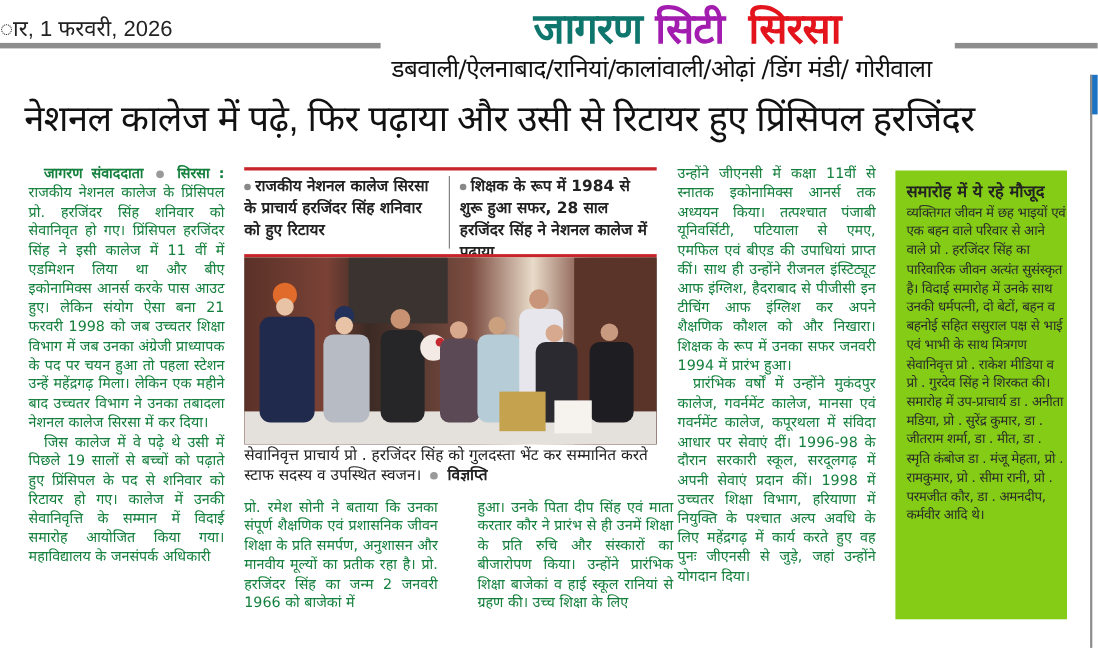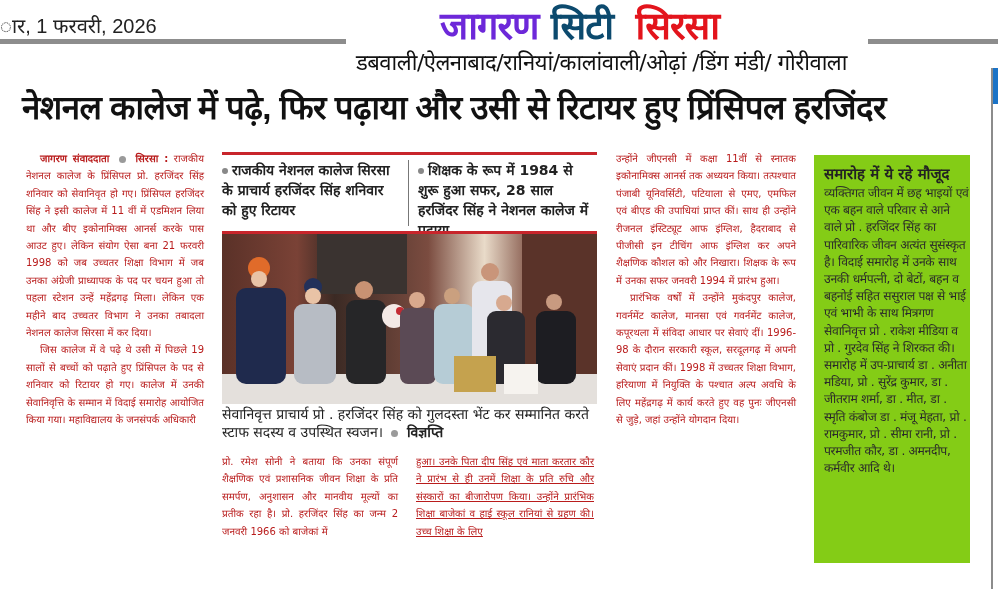--- a/index.html
+++ b/index.html
@@ -11,40 +11,40 @@
   .dateline {
     position: absolute; left: 0; top: 12px; font-size: 20px; color: #222;
     font-family: "Liberation Sans", "DejaVu Sans", sans-serif;
   }
   .top-rule-left { position: absolute; left: 0; top: 39px; width: 346px; height: 5px; background: #8d8d8d; }
   .top-rule-right { position: absolute; left: 868px; top: 39px; width: 130px; height: 5px; background: #8d8d8d; }
   .masthead {
     position: absolute; left: 440px; top: -2px; font-size: 38px; font-weight: bold;
     letter-spacing: -1px; white-space: nowrap;
   }
-  .mh-a { color: #6d28d9; }
-  .mh-b { color: #0c4a6e; }
+  .mh-a { color: #0f766e; margin-left: 45px; }
+  .mh-b { color: #a21caf; }
   .mh-c { color: #e3141c; margin-left: 10px; text-align: center; }
   .subhead {
     position: absolute; left: 356px; top: 46px; font-size: 22px; font-weight: normal;
     color: #111; white-space: nowrap; letter-spacing: -0.5px;
   }
   .blue-tab { position: absolute; left: 991px; top: 68px; width: 7px; height: 36px; background: #1b73c6; }
   .right-vline { position: absolute; left: 991px; top: 68px; width: 2px; height: 521px; background: #8c8c8c; }
   .headline {
     position: absolute; left: 22px; top: 84px; font-size: 33px; color: #111;
     white-space: nowrap; letter-spacing: -0.5px;
     font-family: "Liberation Sans", "DejaVu Sans", sans-serif;
   }
-  .col { position: absolute; font-size: 10px; line-height: 17.4px; text-align: justify; color: #b91c1c; }
+  .col { position: absolute; font-size: 13px; line-height: 17.4px; text-align: justify; color: #15803d; }
   .col p { margin: 0; }
   .col p.indent { text-indent: 14px; }
   .c1 { left: 26px; top: 150px; width: 178px; }
   .c3 { left: 222px; top: 453px; width: 176px; }
-  .c4 { left: 416px; top: 453px; width: 178px; text-decoration: underline; }
+  .c4 { left: 434px; top: 453px; width: 178px; }
   .c5 { left: 616px; top: 150px; width: 180px; }
   .byline-dot { display: inline-block; width: 7px; height: 7px; border-radius: 50%; background: #9a9a9a; margin: 0 4px; vertical-align: middle; }
   .red-rule { position: absolute; left: 222px; top: 152px; width: 375px; height: 3px; background: #c8252b; }
   .red-rule-2 { position: absolute; left: 222px; top: 231px; width: 375px; height: 3px; background: #c8252b; }
   .hl-box { position: absolute; top: 160px; font-size: 14px; line-height: 20px; font-weight: bold; color: #222; }
   .hl-1 { left: 222px; width: 180px; }
   .hl-2 { left: 418px; width: 178px; }
   .hl-divider { position: absolute; left: 408px; top: 160px; width: 1px; height: 66px; background: #777; }
   .hl-bullet { display: inline-block; width: 6px; height: 6px; border-radius: 50%; background: #888; margin-right: 4px; vertical-align: middle; }
   .photo {
@@ -74,21 +74,21 @@
 <div class="masthead">
   <span class="mh-a">जागरण</span>
   <span class="mh-b">सिटी</span>
   <span class="mh-c">सिरसा</span>
 </div>
 <div class="subhead">डबवाली/ऐलनाबाद/रानियां/कालांवाली/ओढ़ां /डिंग मंडी/ गोरीवाला</div>
 
 <div class="blue-tab"></div>
 <div class="right-vline"></div>
 
-<h1 class="headline" style="margin:0;font-weight:bold;">नेशनल कालेज में पढ़े, फिर पढ़ाया और उसी से रिटायर हुए प्रिंसिपल हरजिंदर</h1>
+<h1 class="headline" style="margin:0;font-weight:normal;">नेशनल कालेज में पढ़े, फिर पढ़ाया और उसी से रिटायर हुए प्रिंसिपल हरजिंदर</h1>
 
 <div class="col c1">
   <p class="indent">
     <b><span>जागरण संवाददाता</span></b>
     <span class="byline-dot"></span>
     <b><span>सिरसा :</span></b>
     <span>राजकीय नेशनल कालेज के प्रिंसिपल प्रो. हरजिंदर सिंह शनिवार को सेवानिवृत हो गए। प्रिंसिपल हरजिंदर सिंह ने इसी कालेज में 11 वीं में एडमिशन लिया था और बीए इकोनामिक्स आनर्स करके पास आउट हुए। लेकिन संयोग ऐसा बना 21 फरवरी 1998 को जब उच्चतर शिक्षा विभाग में जब उनका अंग्रेजी प्राध्यापक के पद पर चयन हुआ तो पहला स्टेशन उन्हें महेंद्रगढ़ मिला। लेकिन एक महीने बाद उच्चतर विभाग ने उनका तबादला नेशनल कालेज सिरसा में कर दिया।</span>
   </p>
   <p class="indent">जिस कालेज में वे पढ़े थे उसी में पिछले 19 सालों से बच्चों को पढ़ाते हुए प्रिंसिपल के पद से शनिवार को रिटायर हो गए। कालेज में उनकी सेवानिवृत्ति के सम्मान में विदाई समारोह आयोजित किया गया। महाविद्यालय के जनसंपर्क अधिकारी</p>
 </div>

